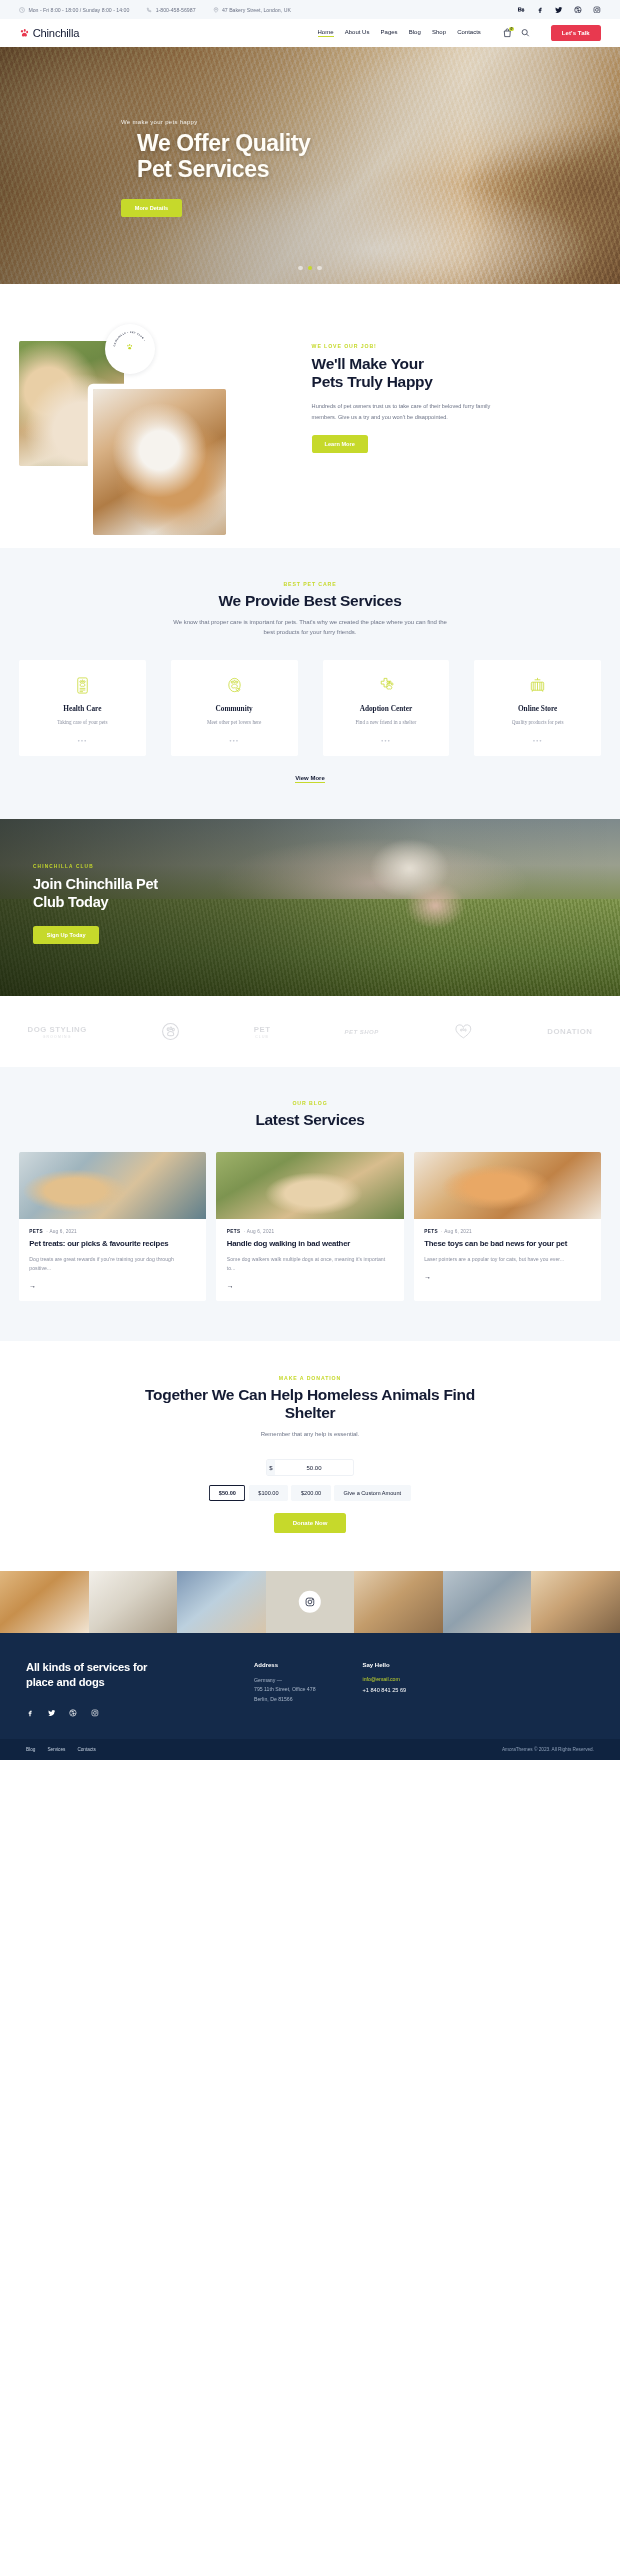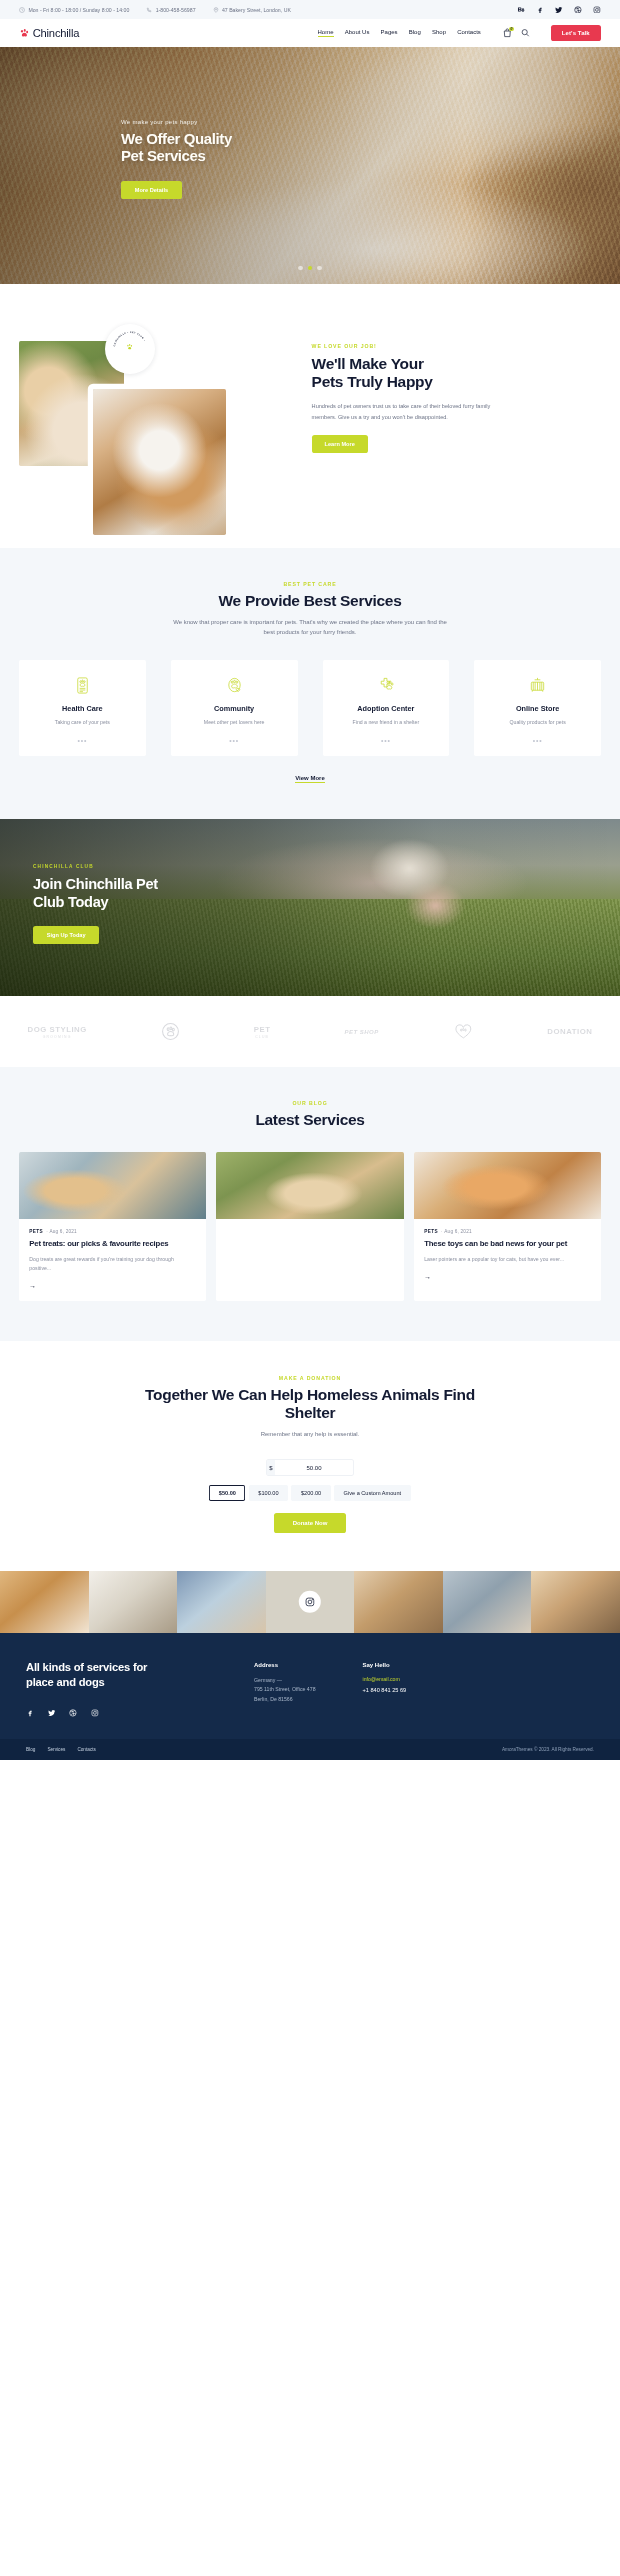--- a/index.html
+++ b/index.html
@@ -85,22 +85,22 @@
   .hero::after {
     content: ""; position: absolute; inset: 0;
     background: linear-gradient(90deg, rgba(20,14,8,.42) 0%, rgba(20,14,8,.22) 45%, rgba(20,14,8,.05) 75%, rgba(20,14,8,.18) 100%);
   }
   .hero-inner {
     position: absolute; inset: 0; z-index: 3;
     padding: 72px 0 0 121px;
   }
   .hero-eyebrow { color: #f2f0ea; font-size: 6px; letter-spacing: 0.3px; margin-bottom: 5.2px; }
   .hero-title {
-    color: #fffdf7; font-size: 15px; line-height: 1.14; font-weight: 700;
-    letter-spacing: -0.4px; text-shadow: 0 0.9px 5.2px rgba(0,0,0,.25);
+    color: #fffdf7; font-size: 23px; line-height: 1.14; font-weight: 700;
+    letter-spacing: -0.4px; text-shadow: 0 0.9px 5.2px rgba(0,0,0,.25); margin-left: 16px;
   }
   .hero-btn {
     margin-top: 17px; display: inline-block; background: #c6d92b; color: #fff;
     font-size: 5.6px; font-weight: 700; border: none; border-radius: 2.6px;
     padding: 6px 13.8px; cursor: pointer;
   }
   .hero-dots {
     position: absolute; left: 0; right: 0; bottom: 13.8px; z-index: 4;
     display: flex; justify-content: center; gap: 5.2px;
   }
@@ -153,21 +153,21 @@
   .about-title { font-size: 15.5px; font-weight: 700; line-height: 1.2; letter-spacing: -0.3px; margin-top: 6px; }
   .about-text { font-size: 5.6px; color: #6d7487; line-height: 1.95; margin-top: 9.5px; max-width: 198px; }
   .btn-lime {
     margin-top: 12px; display: inline-block; background: #c6d92b; color: #fff;
     font-size: 5.6px; font-weight: 700; border: none; border-radius: 2.6px;
     padding: 6px 13px; cursor: pointer;
   }
 
   
   .services { background: #f4f7fa; padding: 33px 19px 36px; }
-  .cards { display: flex; gap: 25px; margin-top: 22.4px; }
+  .cards { display: flex; gap: 25px; margin-top: 22.4px; font-family: Liberation Serif, serif; }
   .card {
     flex: 1; background: #fff; border-radius: 1.7px; padding: 15.5px 8.6px 12px;
     text-align: center; cursor: pointer;
   }
   .card-icon { width: 19px; height: 19px; margin: 0 auto 9.5px; color: #c6d92b; }
   .card-icon svg { width: 100%; height: 100%; display: block; }
   .card-title { font-size: 7.3px; font-weight: 700; color: #141b33; }
   .card-text { font-size: 5.2px; color: #8b90a0; margin-top: 5.2px; line-height: 1.5; }
   .card-dots { margin-top: 10.3px; color: #c3c7d2; font-size: 6.9px; letter-spacing: 0.9px; }
   .viewmore {
@@ -599,20 +599,29 @@
             &nbsp;·&nbsp;<span>Aug 6, 2021</span>
           </div>
           <h3 class="post-title">Pet treats: our picks &amp; favourite recipes</h3>
           <p class="post-text">Dog treats are great rewards if you're training your dog through positive...</p>
           <div class="post-arrow">→</div>
         </div>
       </article>
 
       <article class="post">
         <div class="post-img b"></div>
+        <div class="post-body">
+          <div class="post-meta">
+            <b>PETS</b>
+            &nbsp;·&nbsp;<span>Aug 6, 2021</span>
+          </div>
+          <h3 class="post-title">Handle dog walking in bad weather</h3>
+          <p class="post-text">Some dog walkers walk multiple dogs at once, meaning it's important to...</p>
+          <div class="post-arrow">→</div>
+        </div>
       </article>
 
       <article class="post">
         <div class="post-img c"></div>
         <div class="post-body">
           <div class="post-meta">
             <b>PETS</b>
             &nbsp;·&nbsp;<span>Aug 6, 2021</span>
           </div>
           <h3 class="post-title">These toys can be bad news for your pet</h3>

